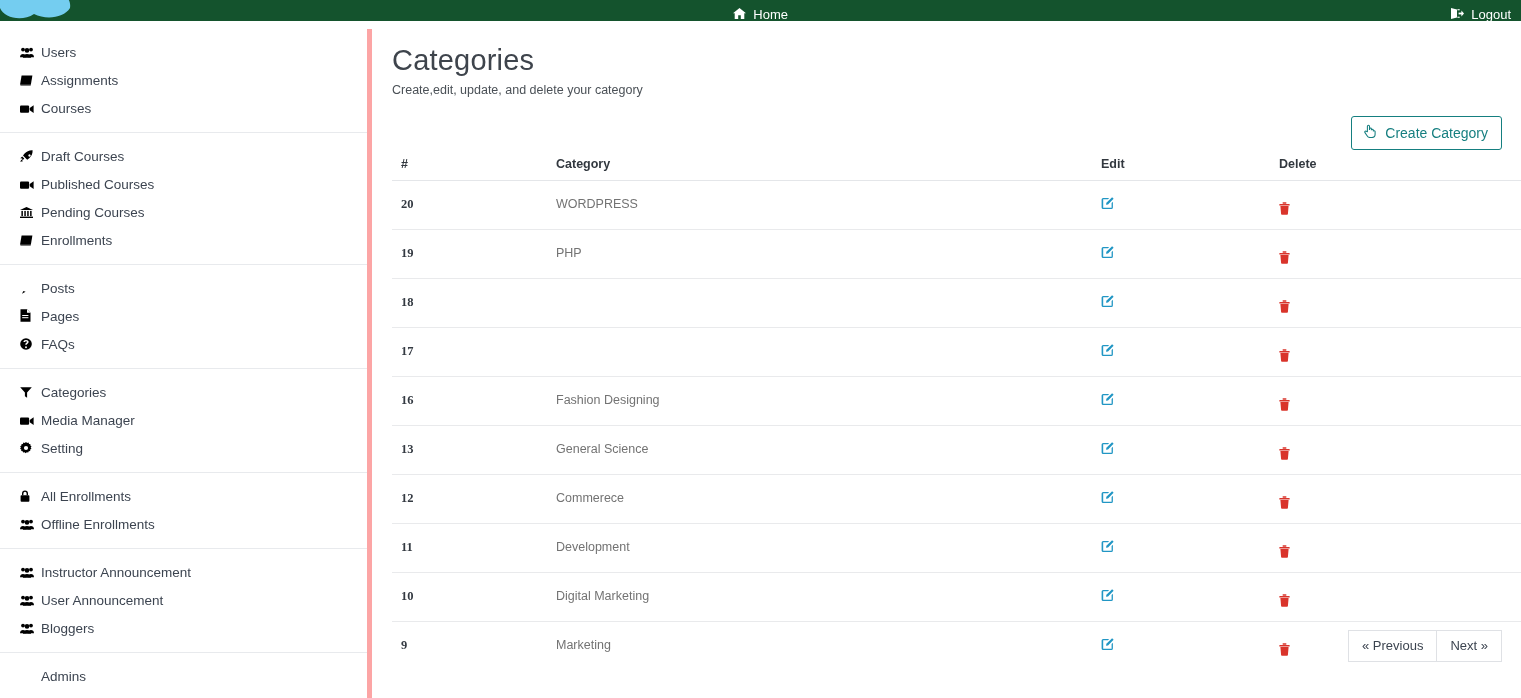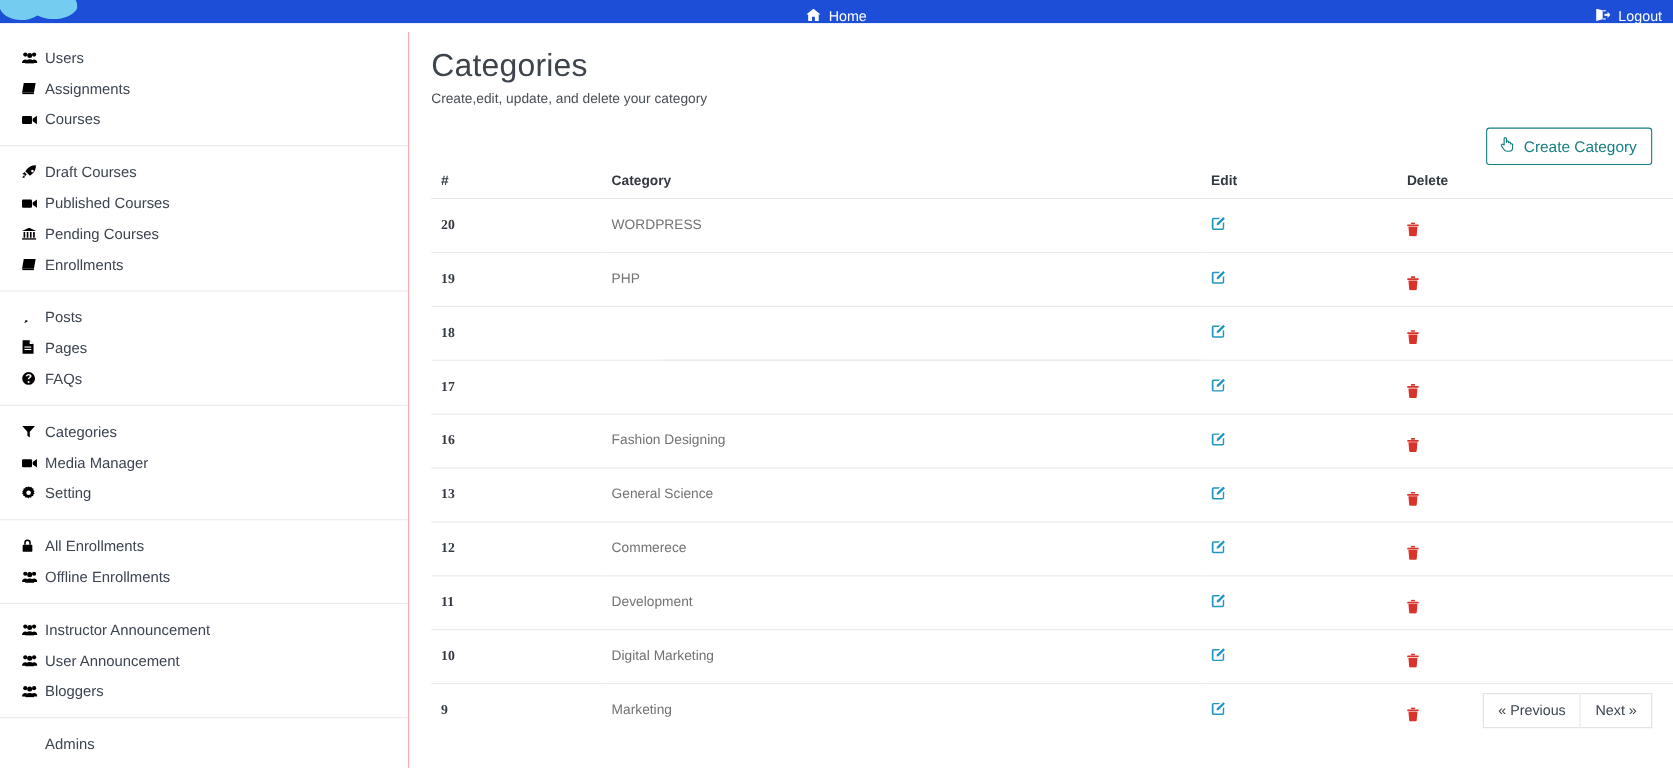--- a/index.html
+++ b/index.html
@@ -9,21 +9,21 @@
     overflow: hidden;
     background: #ffffff;
     font-family: "Liberation Sans", sans-serif;
     color: #2f3640;
   }
 
   
   #topbar {
     position: absolute; top: 0; left: 0;
     width: 1521px; height: 21px;
-    background: #1d4ed8;
+    background: #14532d;
     color: #ffffff;
   }
   #logo {
     position: absolute; left: 0; top: 0;
     width: 78px; height: 29px;
     overflow: hidden;
   }
   #logo svg { display: block; }
   #home-link {
     position: absolute; left: 0; right: 0; top: 0;
@@ -39,21 +39,21 @@
     font-size: 13px; color: #ffffff;
     text-decoration: none;
   }
   #logout-link .ic { margin-right: 4px; font-size: 12px; }
 
   
   #sidebar {
     position: absolute; left: 0; top: 29px;
     width: 372px; height: 669px;
     background: #ffffff;
-    border-right: 1px solid #fca5a5;
+    border-right: 5px solid #fca5a5;
     overflow: hidden;
   }
   .nav-group { padding: 10px 0 9px 0; }
   .nav-group + .nav-group { border-top: 1px solid #e8eaed; }
   .nav-item {
     display: block;
     padding: 6px 0 6px 20px;
     font-size: 13.5px;
     color: #3c4450;
     text-decoration: none;

